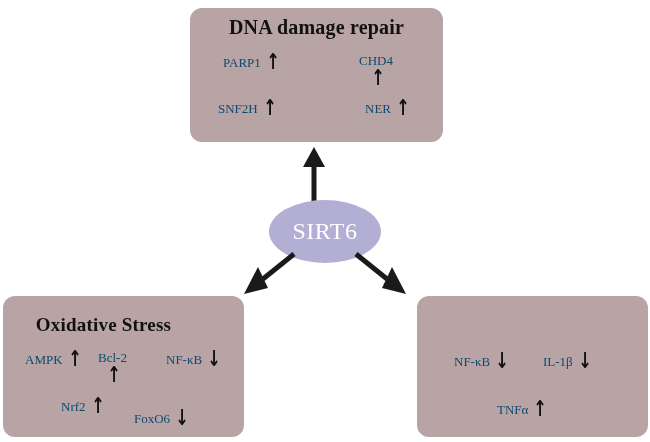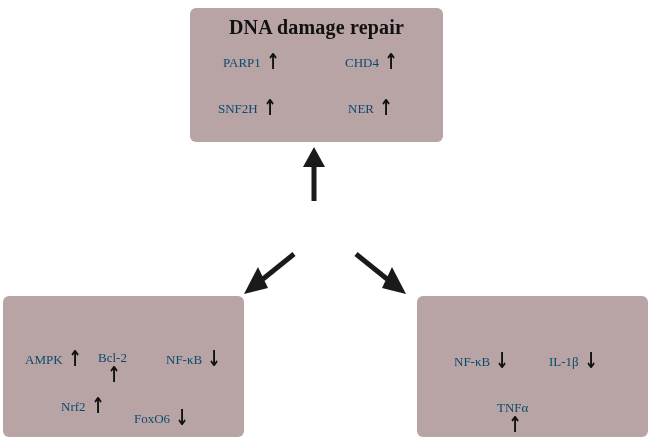--- a/index.html
+++ b/index.html
@@ -12,21 +12,21 @@
     width: 650px;
     height: 442px;
     background: #ffffff;
     font-family: "Liberation Serif", "DejaVu Serif", serif;
     overflow: hidden;
   }
 
   .node-box {
     position: absolute;
     background: #b8a3a5;
-    border-radius: 6px;
+    border-radius: 12px;
     box-sizing: border-box;
     padding-left: 27px;
   }
 
   .box-title {
     position: absolute;
     left: 0;
     right: 0;
     text-align: center;
     font-weight: bold;
@@ -128,53 +128,57 @@
 <div id="canvas">
 
   <div class="node-box" id="box-dna-damage-repair">
     <div class="box-title">DNA damage repair</div>
 
     <div class="marker" style="left:33px; top:45px;">
       <span class="m-label">PARP1</span>
       <span class="m-dir">↑</span>
     </div>
 
-    <div class="marker" style="left:155px; top:45px;">
+    <div class="marker" style="left:169px; top:45px;flex-direction:column;">
       <span class="m-label">CHD4</span>
       <span class="m-dir">↑</span>
     </div>
 
     <div class="marker" style="left:28px; top:91px;">
       <span class="m-label">SNF2H</span>
       <span class="m-dir">↑</span>
     </div>
 
-    <div class="marker" style="left:158px; top:91px;justify-content:center;">
+    <div class="marker" style="left:175px; top:91px;justify-content:center;">
       <span class="m-label">NER</span>
       <span class="m-dir">↑</span>
     </div>
   </div>
 
   <svg class="edge-arrow" style="left:300px; top:145px;" width="28" height="56" viewBox="0 0 28 56">
     <line x1="14" y1="56" x2="14" y2="18" stroke="#1a1a1a" stroke-width="5"></line>
     <polygon points="14,2 3,22 25,22" fill="#1a1a1a"></polygon>
   </svg>
 
+  <div id="node-sirt6">
+    <span class="sirt6-label">SIRT6</span>
+  </div>
 
   <svg class="edge-arrow" style="left:238px; top:250px;" width="60" height="48" viewBox="0 0 60 48">
     <line x1="56" y1="4" x2="25" y2="29" stroke="#1a1a1a" stroke-width="5"></line>
     <polygon points="6,44 30,38 20,17" fill="#1a1a1a"></polygon>
   </svg>
 
   <svg class="edge-arrow" style="left:352px; top:250px;" width="60" height="48" viewBox="0 0 60 48">
     <line x1="4" y1="4" x2="35" y2="29" stroke="#1a1a1a" stroke-width="5"></line>
     <polygon points="54,44 30,38 40,17" fill="#1a1a1a"></polygon>
   </svg>
 
   <div class="node-box" id="box-oxidative-stress">
+    <div class="box-title">Oxidative Stress</div>
 
     <div class="marker" style="left:22px; top:54px;justify-content:center;">
       <span class="m-label">AMPK</span>
       <span class="m-dir">↑</span>
     </div>
 
     <div class="marker" style="left:95px; top:54px;flex-direction:column;">
       <span class="m-label">Bcl-2</span>
       <span class="m-dir">↑</span>
     </div>
@@ -195,24 +199,24 @@
     </div>
   </div>
 
   <div class="node-box" id="box-inflammatory-response">
 
     <div class="marker" style="left:37px; top:56px;">
       <span class="m-label">NF-κB</span>
       <span class="m-dir">↓</span>
     </div>
 
-    <div class="marker" style="left:132px; top:56px;">
+    <div class="marker" style="left:126px; top:56px;">
       <span class="m-label">IL-1β</span>
       <span class="m-dir">↓</span>
     </div>
 
-    <div class="marker" style="left:80px; top:104px;flex-direction:column;">
+    <div class="marker" style="left:80px; top:104px;">
       <span class="m-label">TNFα</span>
       <span class="m-dir">↑</span>
     </div>
   </div>
 
 </div>
 
 </body></html>

